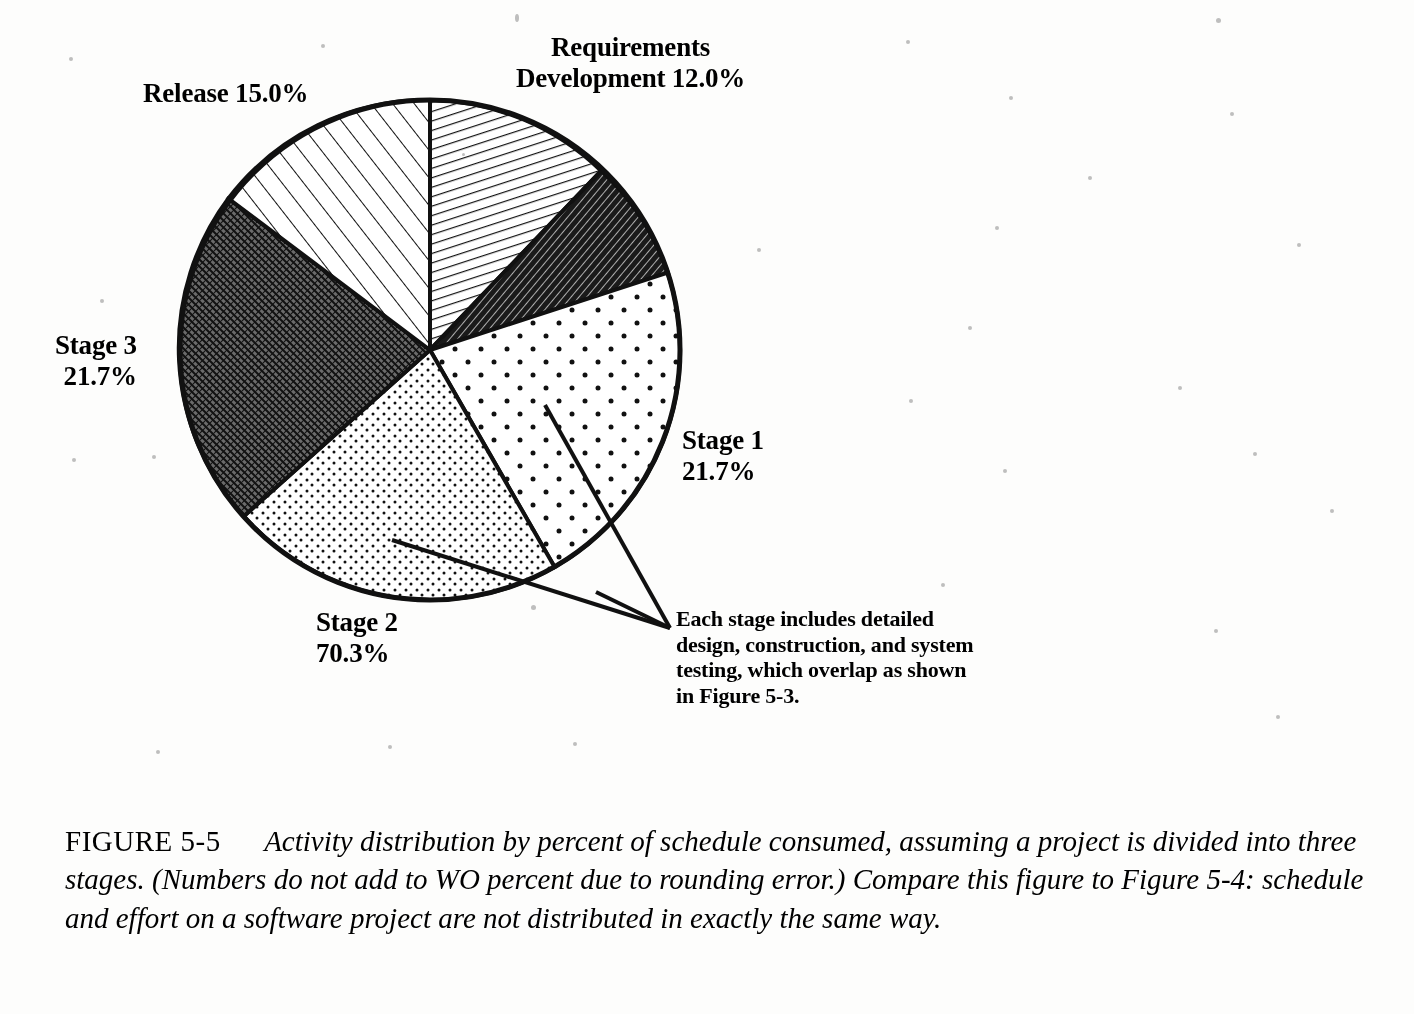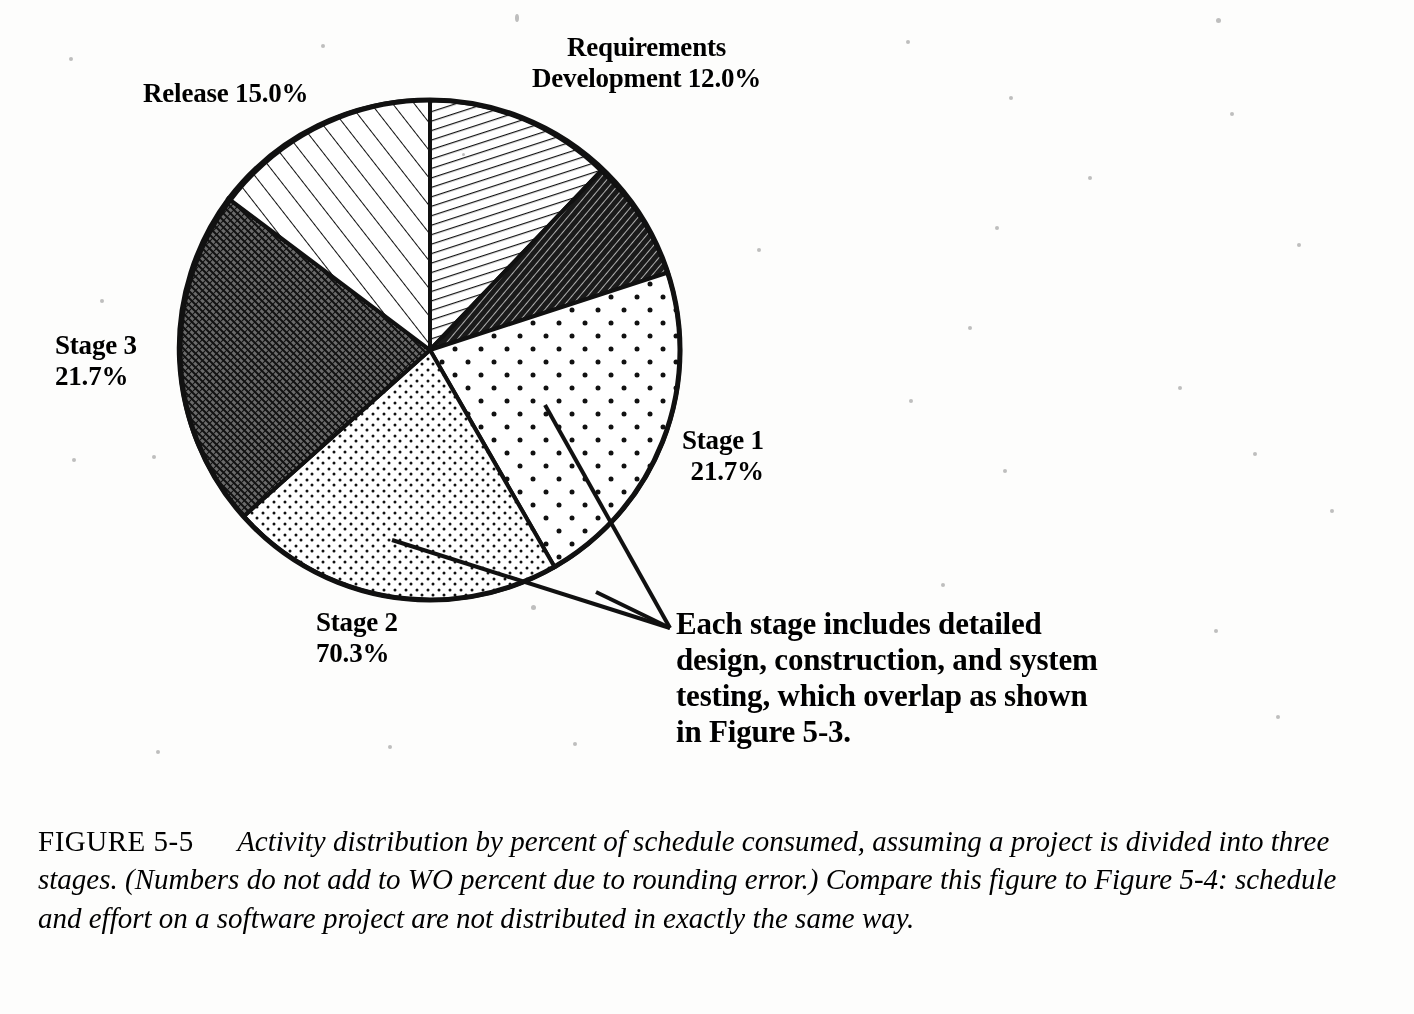--- a/index.html
+++ b/index.html
@@ -48,31 +48,31 @@
     position: absolute;
     font-family: "Liberation Serif", serif;
     font-weight: bold;
     font-size: 27px;
     line-height: 1.16;
     letter-spacing: -0.2px;
     color: #000;
     white-space: pre-line;
   }
 
-  #label-requirements { left: 516px; top: 32px; text-align: center; margin-left: 16px; }
+  #label-requirements { left: 516px; top: 32px; text-align: center; }
   #label-release      { left: 143px; top: 78px; font-family: Liberation Serif, serif; }
   #label-architecture { left: 655px; top: 178px; }
-  #label-stage1       { left: 682px; top: 425px; text-align: right; }
-  #label-stage3       { left: 55px;  top: 330px; }
+  #label-stage1       { left: 682px; top: 425px; }
+  #label-stage3       { left: 55px;  top: 330px; text-align: right; }
   #label-stage2       { left: 316px; top: 607px; }
-  #label-note         { left: 676px; top: 606px; font-size: 31px; }
+  #label-note         { left: 676px; top: 606px; font-size: 22px; }
 
   #caption {
     position: absolute;
-    left: 38px;
+    left: 65px;
     top: 822px;
     width: 1318px;
     font-family: "Liberation Serif", serif;
     font-size: 29px;
     line-height: 1.32;
     color: #000;
   }
   #caption .fig-no {
     font-style: normal;
     font-weight: normal;

